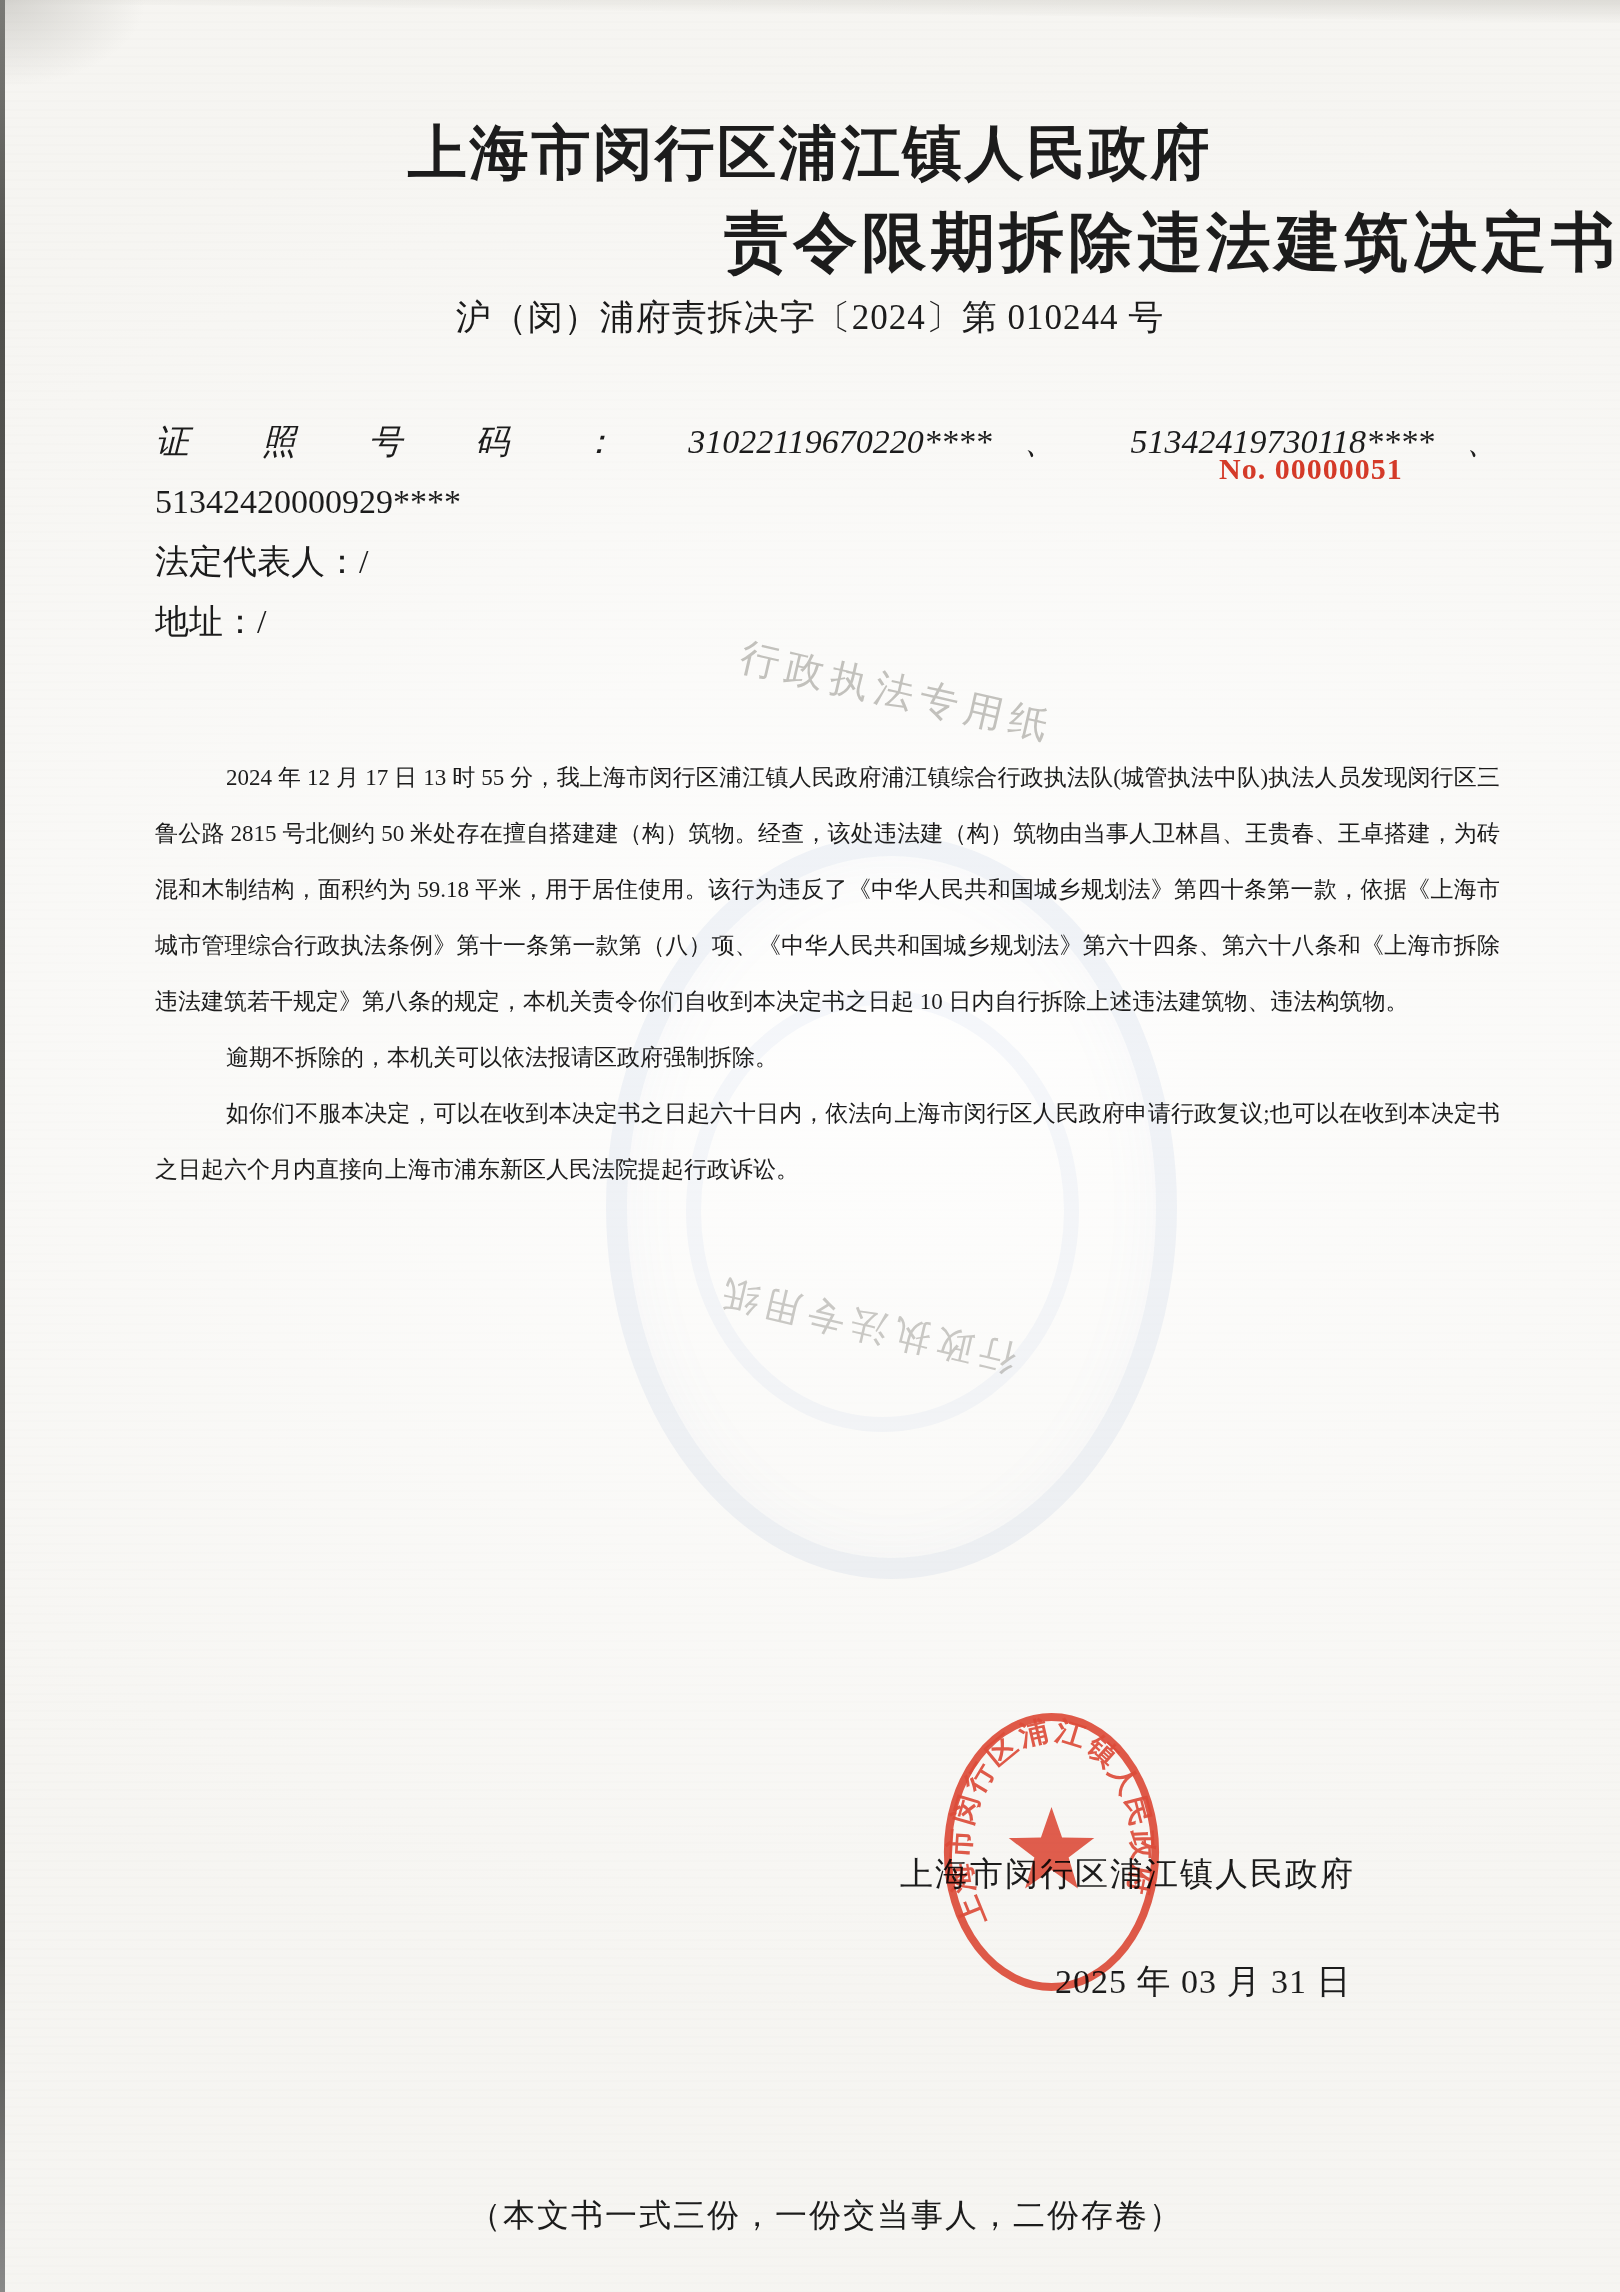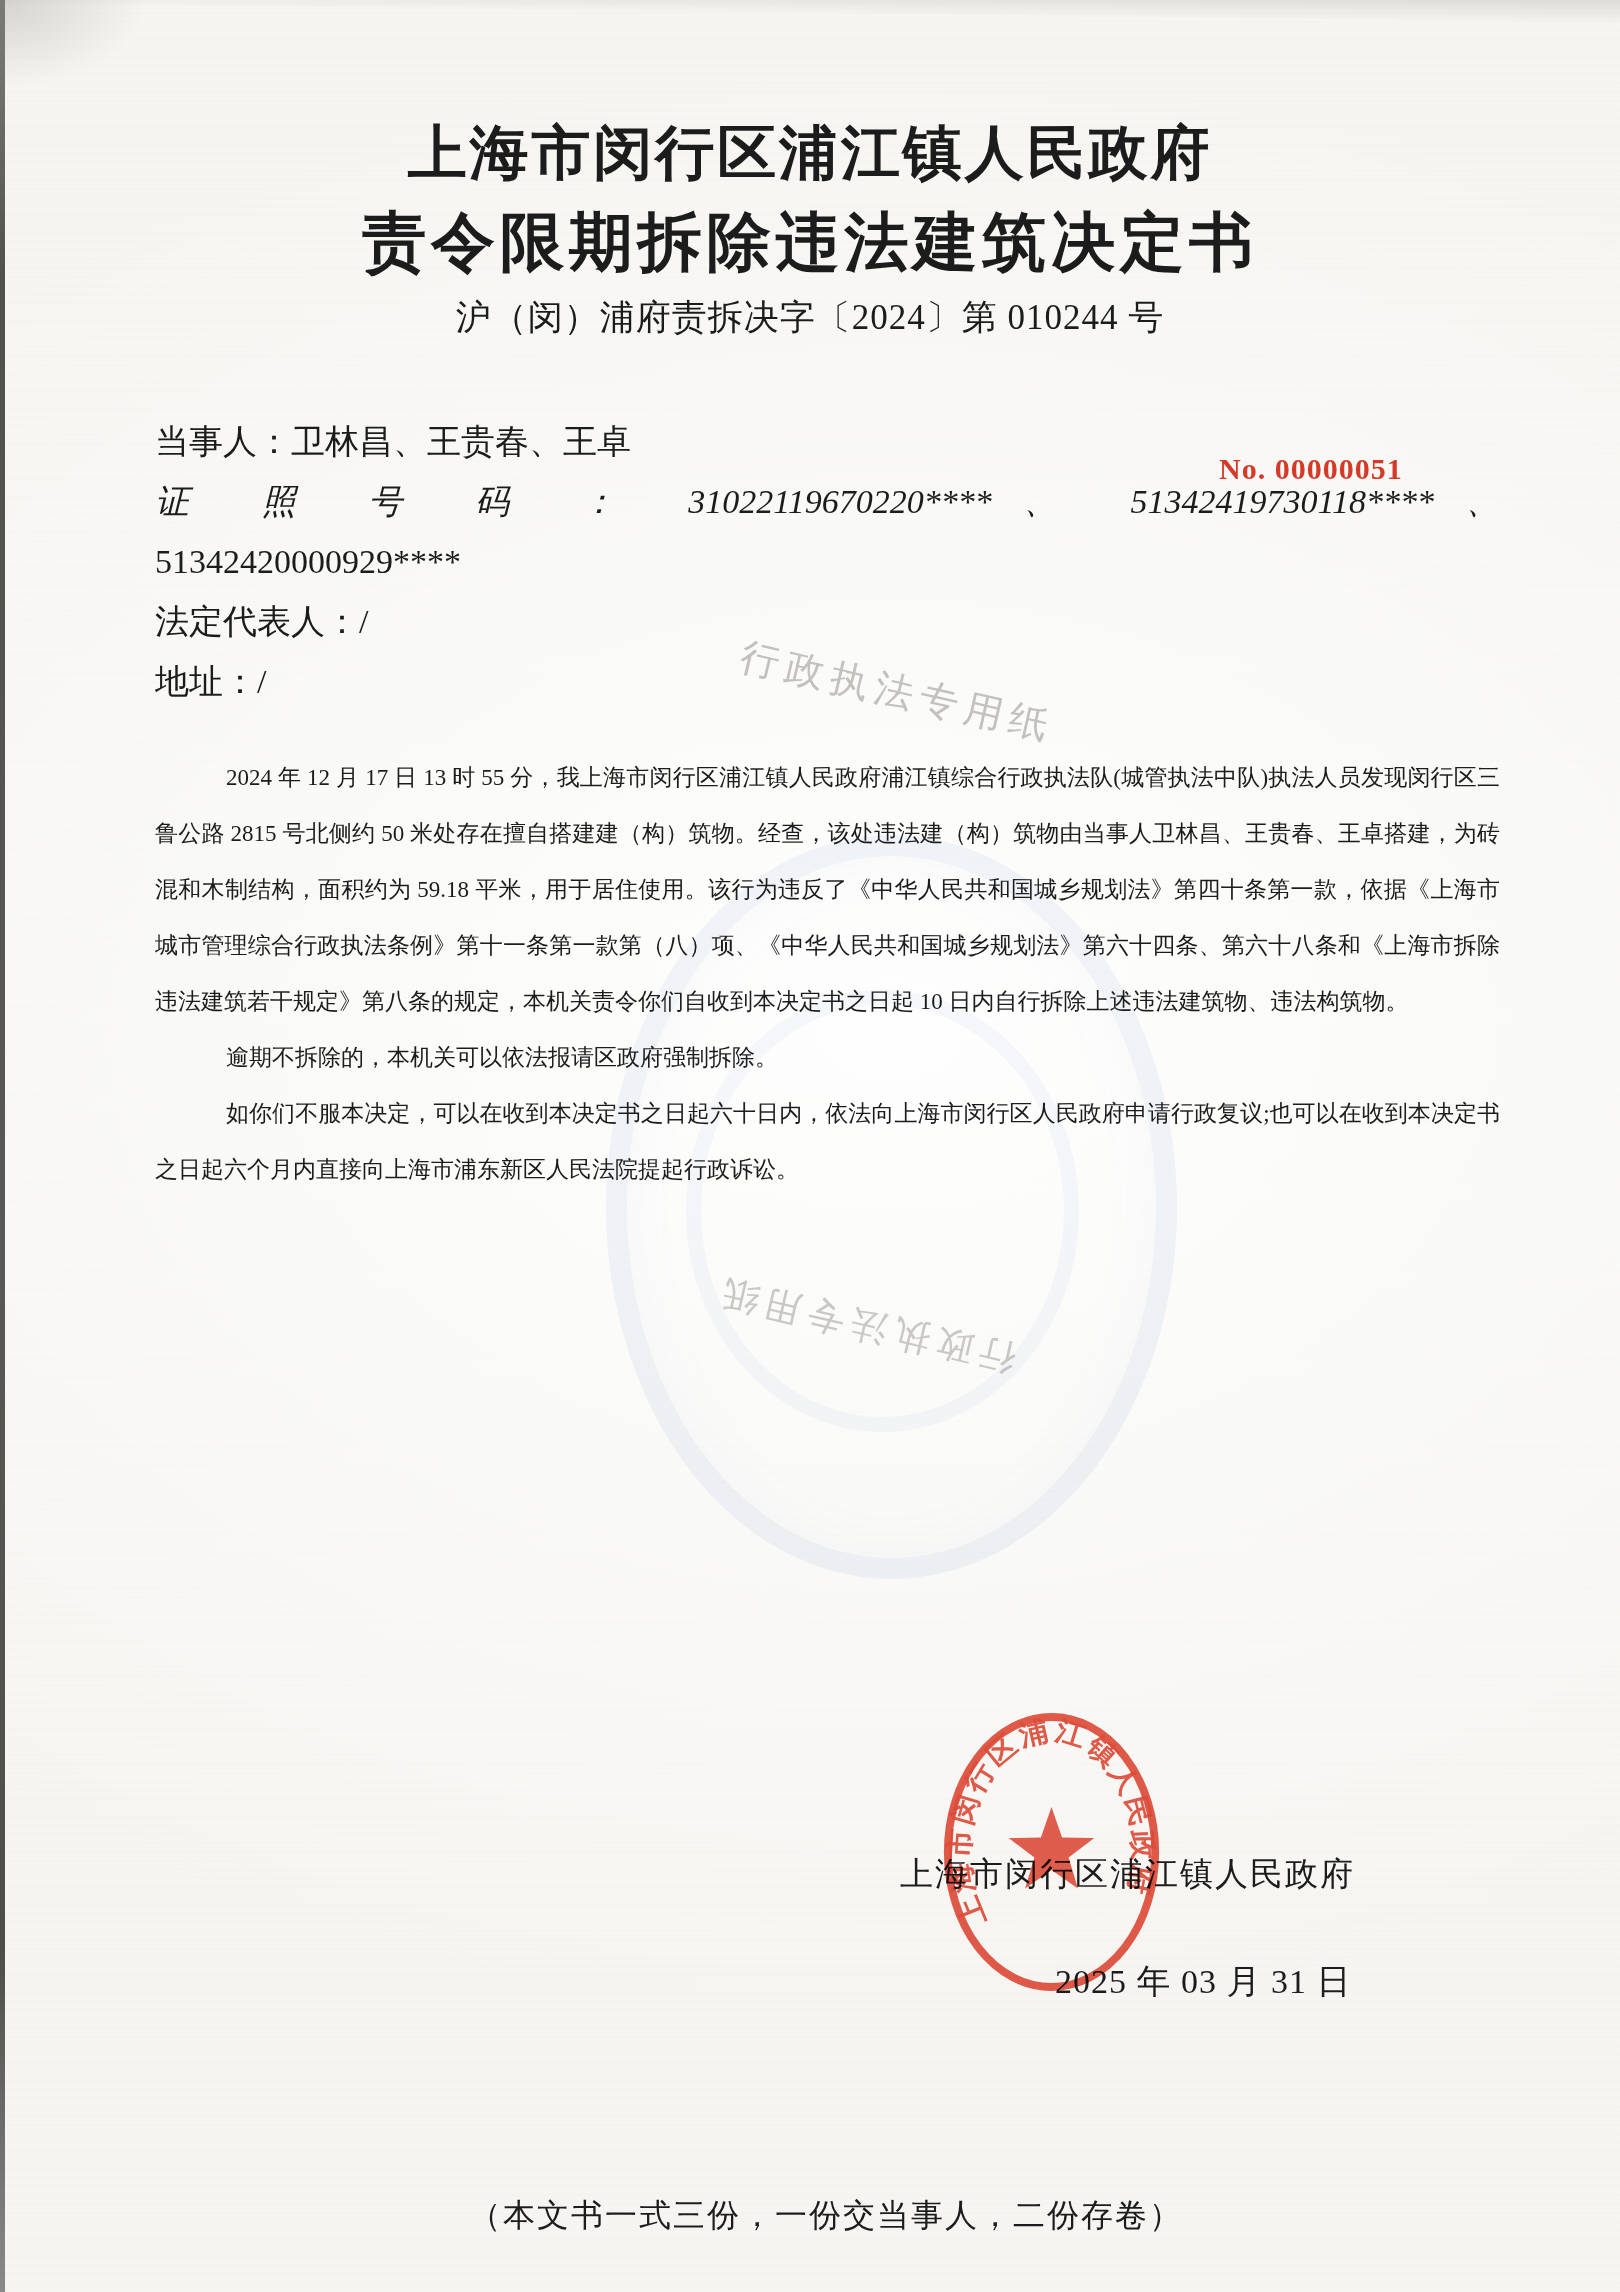--- a/index.html
+++ b/index.html
@@ -17,21 +17,21 @@
   .edge-line{left:0;top:0;width:4.9px;height:2293px;
     background:linear-gradient(#6a6a66,#33332f 12%,#3c3c38 55%,#2f2f2b 85%,#777);opacity:.85;}
   .top-band{left:-19.6px;top:-15.7px;width:1666px;height:29px;
     background:linear-gradient(to bottom,rgba(190,188,181,.55),rgba(228,227,222,.12));
     transform:rotate(.7deg);}
   .corner-smudge{left:0;top:0;width:147px;height:88px;
     background:radial-gradient(ellipse at 0% 0%,rgba(150,148,142,.35),rgba(0,0,0,0) 70%);}
   
   .hdr{left:0;width:1620px;text-align:center;font-weight:bold;letter-spacing:2.9px;}
   .hdr1{top:114px;font-size:59px;}
-  .hdr2{top:199px;font-size:64px;letter-spacing:4.9px;}
+  .hdr2{top:199px;font-size:64px;letter-spacing:4.9px;text-align:right;}
   .docnum{left:0;top:294px;width:1620px;text-align:center;font-size:35px;letter-spacing:1px;}
   
   .serial{left:1219px;top:452px;font-size:30px;font-weight:bold;letter-spacing:1px;color:#d43a28;}
   
   .info{left:155px;top:412px;width:1345px;font-size:34px;}
   .info .line{height:60px;line-height:60px;white-space:nowrap;}
   .info .just{white-space:normal;text-align:justify;text-align-last:justify;font-style:italic;}
   
   .bodytext{left:155px;top:741px;width:1345px;font-size:23px;line-height:56px;
     text-align:justify;margin-top:9px;}
@@ -64,21 +64,20 @@
 <div class="abs ghost"></div>
 <div class="abs ghost2"></div>
 
 <div class="abs hdr hdr1">上海市闵行区浦江镇人民政府</div>
 <div class="abs hdr hdr2">责令限期拆除违法建筑决定书</div>
 <div class="abs docnum">沪（闵）浦府责拆决字〔2024〕第 010244 号</div>
 
 <div class="abs serial">No. 00000051</div>
 
 <div class="abs info">
-  <div class="line">当事人：卫林昌、王贵春、王卓</div>
   <div class="line just">证 照 号 码 ： 31022119670220****、 51342419730118****、</div>
   <div class="line">51342420000929****</div>
   <div class="line">法定代表人：/</div>
   <div class="line">地址：/</div>
 </div>
 
 <div class="abs wm wm-upper">行政执法专用纸</div>
 <div class="abs wm wm-lower">行政执法专用纸</div>
 
 <div class="abs bodytext">

